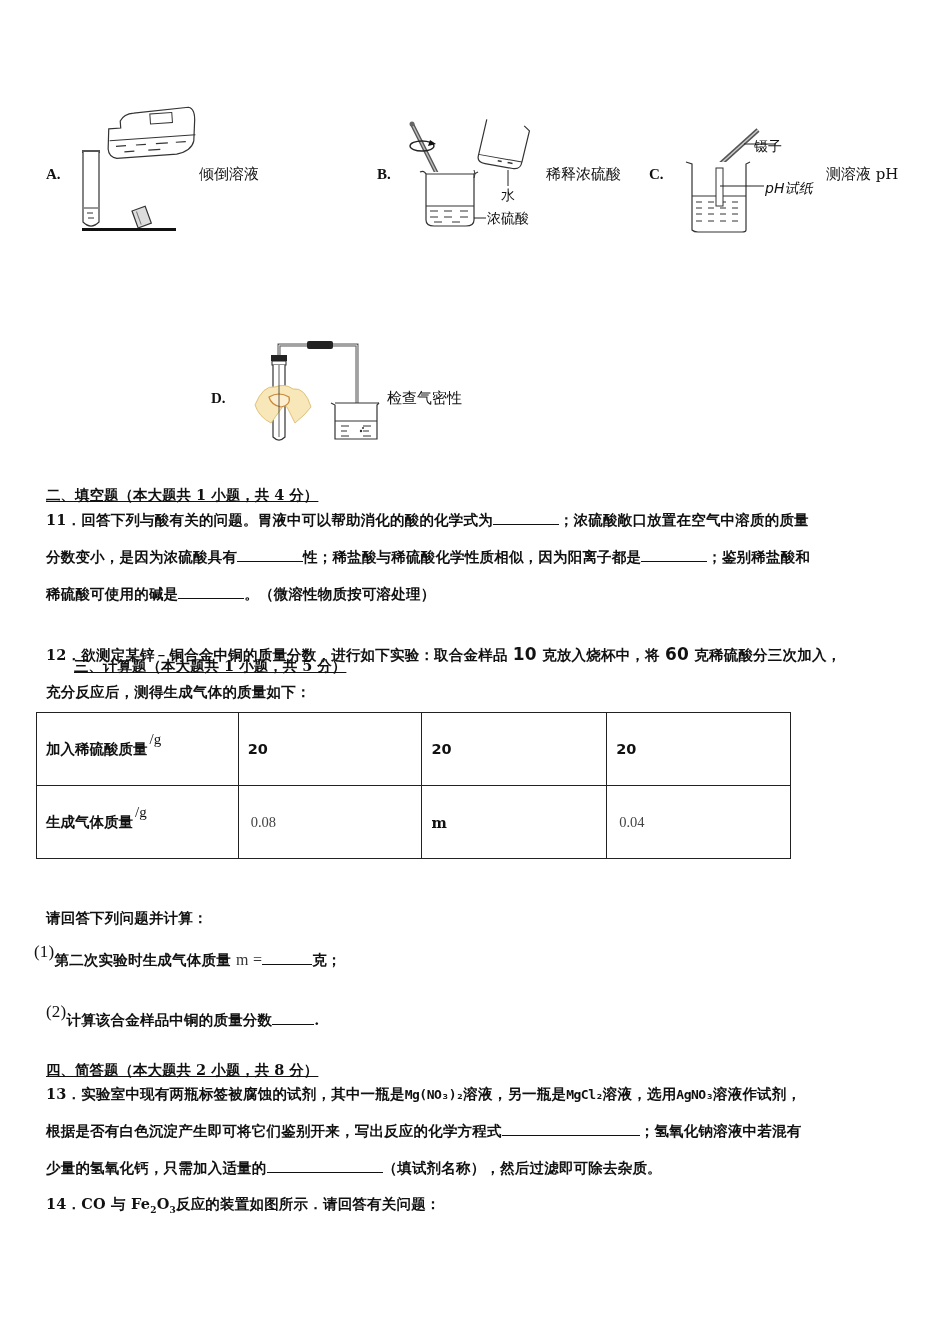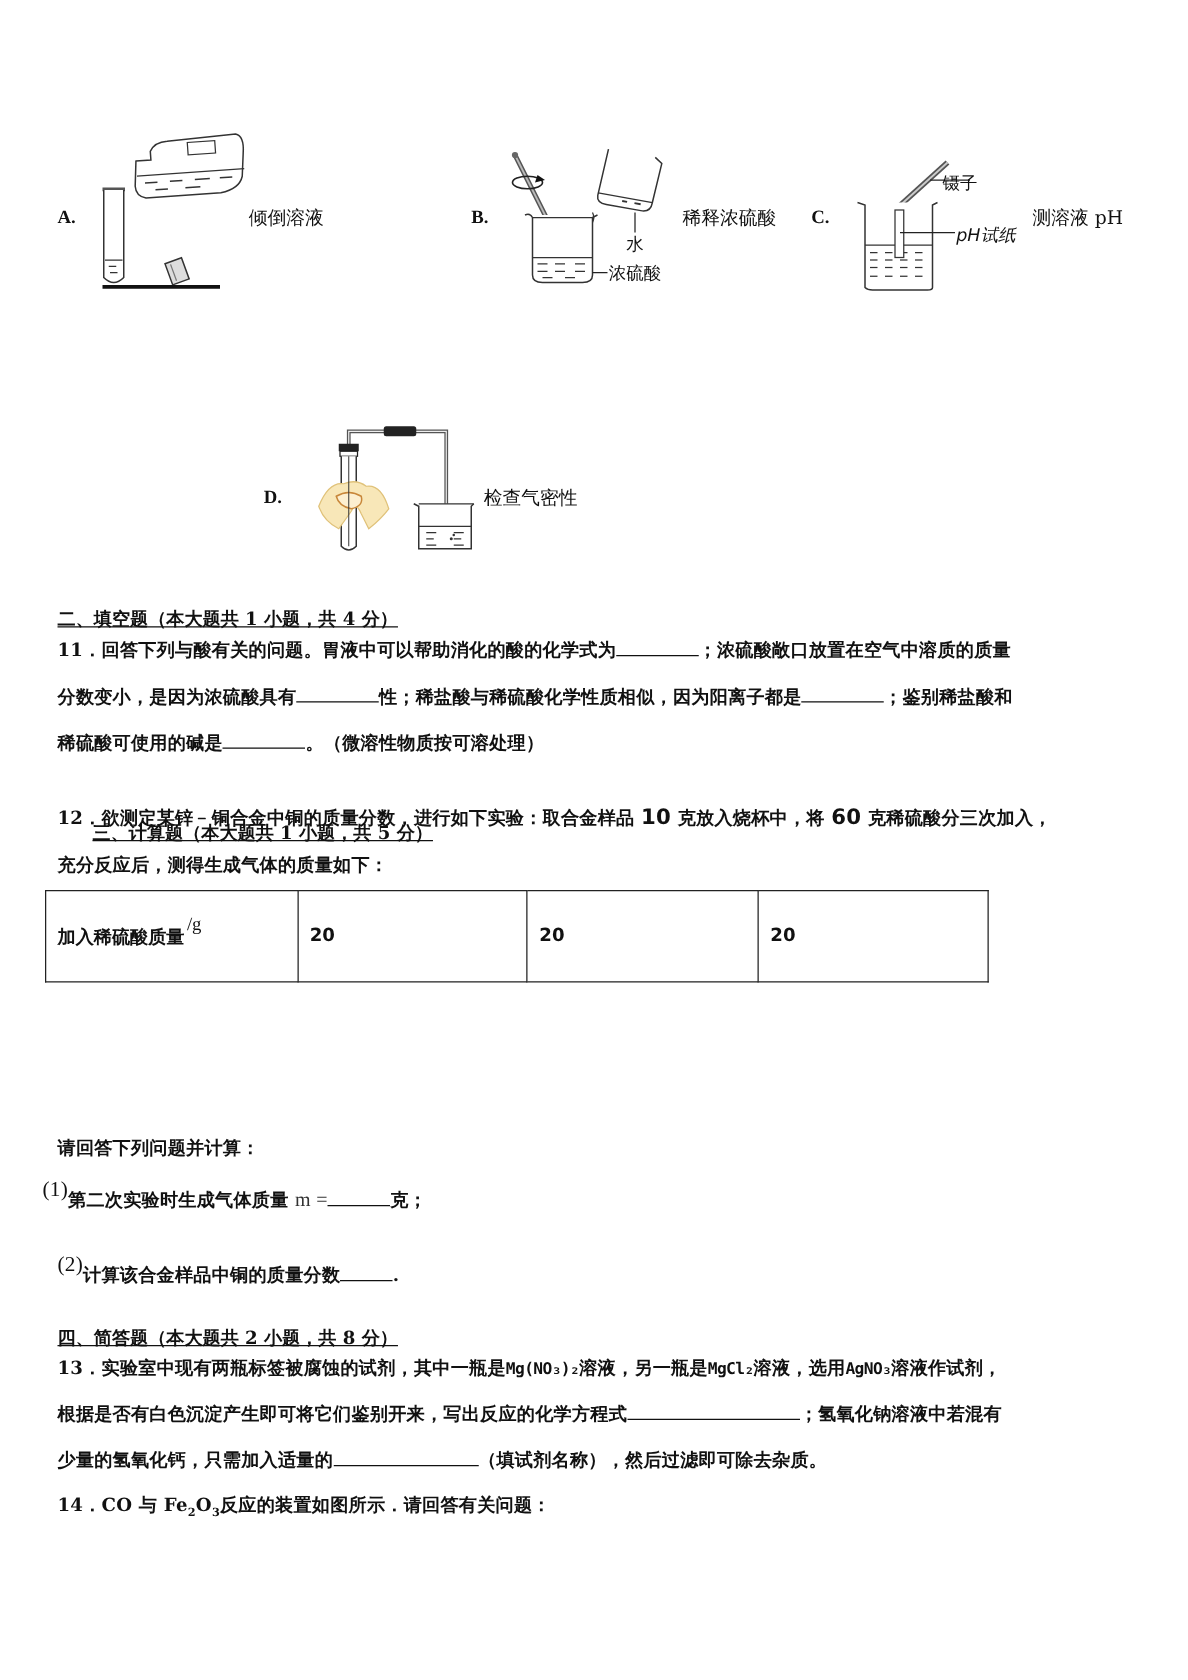--- a/index.html
+++ b/index.html
@@ -185,20 +185,26 @@
 <div class="abs txt" style="left:46px; top:683px;">充分反应后，测得生成气体的质量如下：</div>
 
 <table class="data-table">
   <tbody>
   <tr class="r1">
     <td class="c0"><b>加入稀硫酸质量</b><span class="unit-sup">/g</span></td>
     <td class="c1 num-bold">20</td>
     <td class="c2 num-bold">20</td>
     <td class="c3 num-bold">20</td>
   </tr>
+  <tr class="r2">
+    <td class="c0"><b>生成气体质量</b><span class="unit-sup">/g</span></td>
+    <td class="c1 num-light" style="padding-left:12px;">0.08</td>
+    <td class="c2 m-bold">m</td>
+    <td class="c3 num-light" style="padding-left:12px;">0.04</td>
+  </tr>
 </tbody>
   </table>
 
 <div class="abs txt" style="left:46px; top:909px;">请回答下列问题并计算：</div>
 
 <div class="abs txt" style="left:34px; top:950px;">
   <span class="paren-num">(1)</span><span>第二次实验时生成气体质量</span>
   <span style="font-family:'Liberation Serif',serif; font-weight:normal; font-size:16px; color:#333;">m =</span><span class="blank" style="width:50px;"></span><span>克；</span>
 </div>
 

